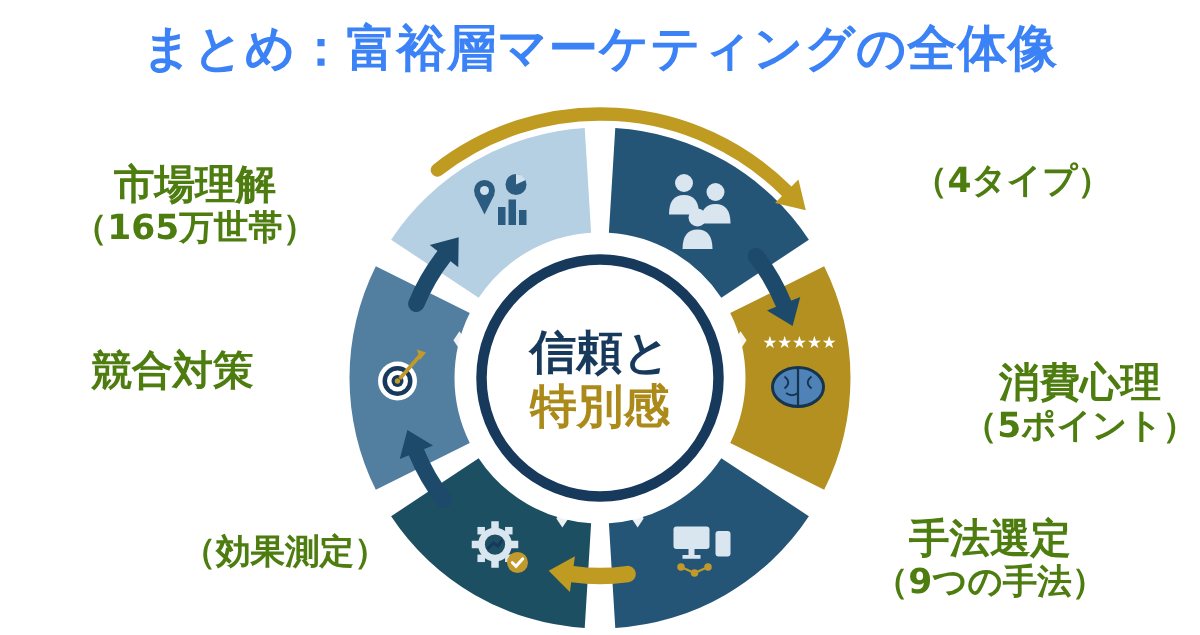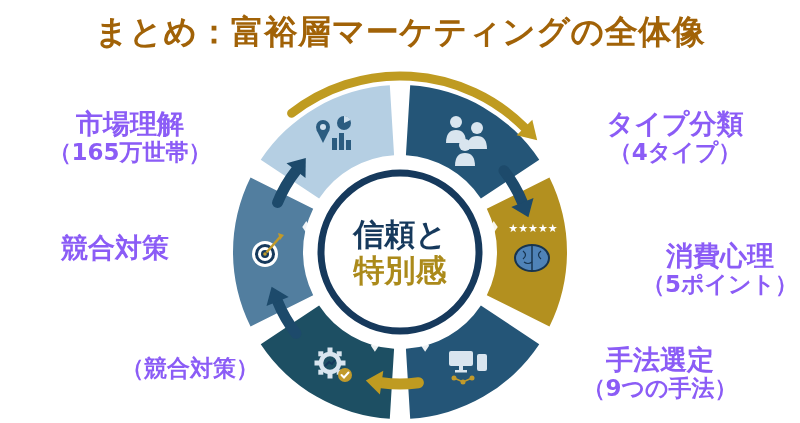--- a/index.html
+++ b/index.html
@@ -3,25 +3,25 @@
 <meta charset="utf-8">
 <style>
   html,body{margin:0;padding:0;}
   body{
     width:800px;height:423px;position:relative;overflow:hidden;
     background:#ffffff;
     font-family:"DejaVu Sans","Liberation Sans",sans-serif;
   }
   .page-title{
     position:absolute;left:0;top:10px;width:800px;margin:0;
-    text-align:center;font-size:33px;font-weight:bold;color:#a16207;
+    text-align:center;font-size:33px;font-weight:bold;color:#3b82f6;
     letter-spacing:0.5px;
   }
   .wheel-svg{position:absolute;left:220px;top:72px;overflow:visible;}
-  .side-label{position:absolute;text-align:center;color:#8b5cf6;}
+  .side-label{position:absolute;text-align:center;color:#4d7c0f;}
   .label-main{font-size:27px;font-weight:bold;line-height:1.15;}
   .label-sub{font-size:23px;font-weight:bold;line-height:1.2;}
   .center-text{font-weight:bold;font-size:31px;}
 </style>
 </head>
 <body>
 
 <h1 class="page-title">まとめ：富裕層マーケティングの全体像</h1>
 
 <svg class="wheel-svg" width="360" height="360" viewBox="0 0 360 360">
@@ -135,33 +135,32 @@
     <path d="M 58 161 l 6 2 l -4 5 Z" fill="#c19a2b"></path>
   </g>
 </svg>
 
 <div class="side-label" style="left:25px;top:108px;width:210px;">
   <div class="label-main">市場理解</div>
   <div class="label-sub">（165万世帯）</div>
 </div>
 
 <div class="side-label" style="left:570px;top:108px;width:210px;">
-  <div class="label-main">タイプ分類</div>
   <div class="label-sub">（4タイプ）</div>
 </div>
 
 <div class="side-label" style="left:15px;top:232px;width:200px;">
   <div class="label-main">競合対策</div>
 </div>
 
 <div class="side-label" style="left:620px;top:240px;width:200px;">
   <div class="label-main">消費心理</div>
   <div class="label-sub">（5ポイント）</div>
 </div>
 
 <div class="side-label" style="left:95px;top:355px;width:190px;">
-  <div class="label-sub">（競合対策）</div>
+  <div class="label-sub">（効果測定）</div>
 </div>
 
 <div class="side-label" style="left:555px;top:344px;width:210px;">
   <div class="label-main">手法選定</div>
   <div class="label-sub">（9つの手法）</div>
 </div>
 
 </body></html>

